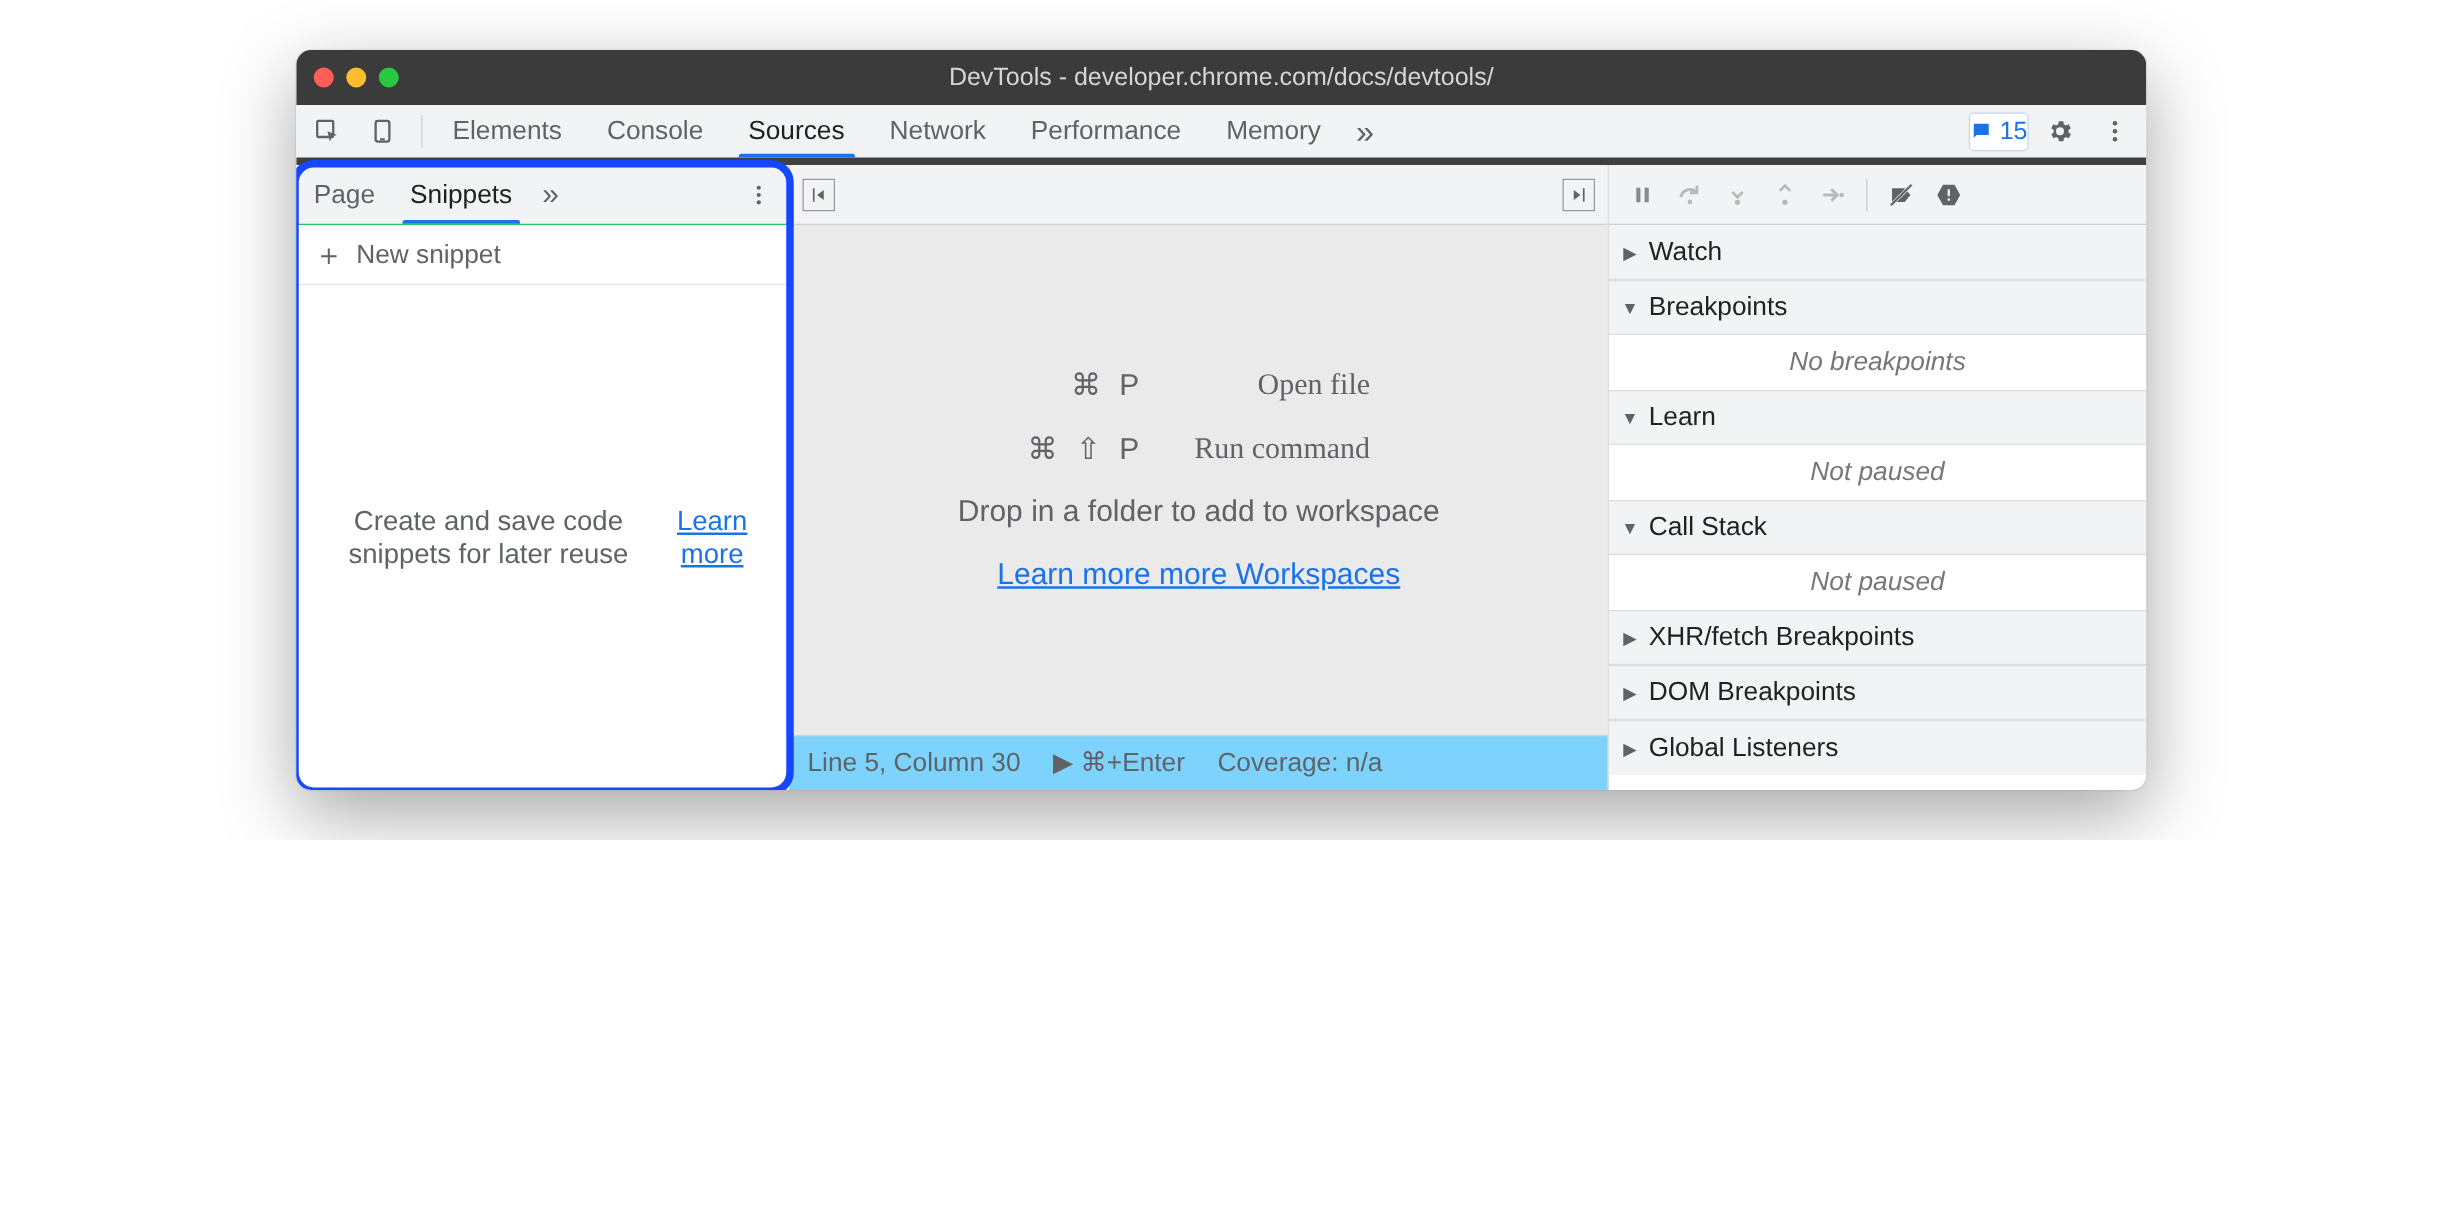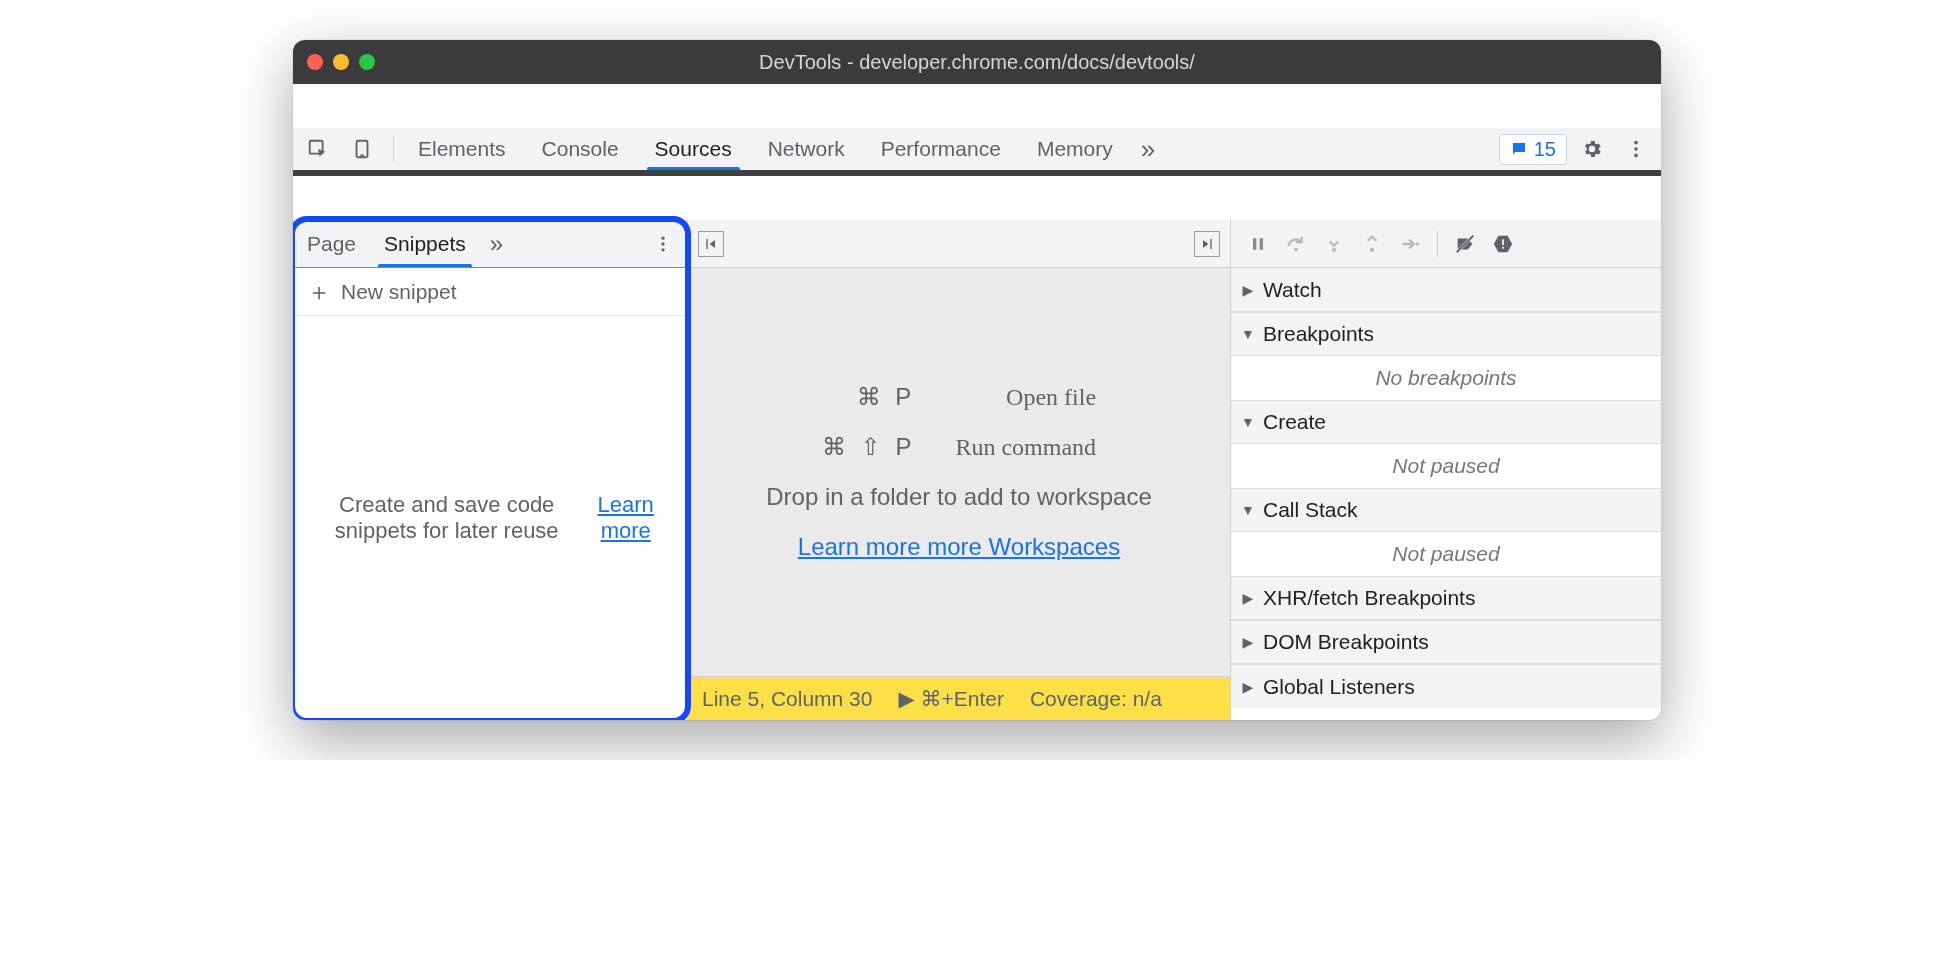--- a/index.html
+++ b/index.html
@@ -5,28 +5,27 @@
   * { box-sizing: border-box; margin: 0; padding: 0; }
   body {
     font-family: -apple-system, BlinkMacSystemFont, "Segoe UI", Helvetica, Arial, sans-serif;
     background: #fff;
     display: flex;
     justify-content: center;
     align-items: flex-start;
     padding: 40px;
   }
   .window {
-    width: 1368px;
+    width: 1480px;
     border-radius: 12px;
     overflow: hidden;
     box-shadow: 0 20px 60px rgba(0,0,0,0.35), 0 0 0 1px rgba(0,0,0,0.05);
     background: #fff;
     display: flex;
     flex-direction: column;
-    gap: 44px;
   }
   
   .titlebar {
     background: #3b3b3b;
     color: #cfcfcf;
     height: 44px;
     display: flex;
     align-items: center;
     position: relative;
     padding: 0 14px;
@@ -61,21 +60,21 @@
   .tab { display:flex; align-items:center; padding:0 18px; cursor:pointer; position:relative; }
   .tab.active { color:#202124; }
   .tab.active::after {
     content:""; position:absolute; left:10px; right:10px; bottom:0; height:3px;
     background:#1a73e8; border-radius:2px 2px 0 0;
   }
   .tb-chevmore { display:flex; align-items:center; padding:0 10px; cursor:pointer; font-size:26px;}
   .tb-right { margin-left:auto; display:flex; align-items:center; gap:6px; padding-right:6px;}
   .issues {
     display:flex; align-items:center; gap:6px; border:1px solid #c5d5f0; color:#1a73e8;
-    padding:3px 10px; border-radius:4px; cursor:pointer; font-size:20px; background:#fff;
+    padding:3px 0; border-radius:4px; cursor:pointer; font-size:20px; background:#fff;
   }
   
   .body { display:flex; flex:1; min-height: 500px; }
   .left {
     width: 395px; display:flex; flex-direction:column; border-right:1px solid #d0d0d0;
     position: relative;
   }
   .left-highlight {
     position:absolute; inset:-4px -4px -4px -4px; border:6px solid #1447ff;
     border-radius:18px; pointer-events:none; z-index:5;
@@ -111,21 +110,21 @@
     justify-content:center; color:#5f6368; cursor:pointer; font-size:16px; background:#fff0;
   }
   .editor-body {
     flex:1; background:#eaeaea; display:flex; flex-direction:column; align-items:center;
     justify-content:center; color:#5f6368; font-size:24px; gap:22px; padding:20px;
   }
   .shortcut-rows { display:grid; grid-template-columns: auto auto; column-gap:40px; row-gap:22px; align-items:center; }
   .sc-keys { text-align:right; letter-spacing:4px; }
   .sc-label { text-align:right;font-family:Liberation Serif, serif; }
   .editor-status {
-    height:44px; border-top:1px solid #d0d0d0; background:#fde047; display:flex;
+    height:44px; border-top:1px solid #d0d0d0; background:#7dd3fc; display:flex;
     align-items:center; gap:26px; padding:0 14px; font-size:21px; color:#5f6368;
     white-space:nowrap; overflow:hidden;
   }
   
   .right { width: 430px; display:flex; flex-direction:column; font-size:21px; color:#333; overflow:hidden;}
   .dbg-toolbar {
     height:48px; border-bottom:1px solid #d0d0d0; background:#f1f3f4;
     display:flex; align-items:center; gap:4px; padding:0 10px; color:#8a8a8a;
   }
   .dbg-icn { width:34px; height:34px; display:flex; align-items:center; justify-content:center; cursor:pointer;}
@@ -321,21 +320,21 @@
       </div>
 
       <div class="section-head">
         <span class="tri">▼</span>
         <span>Breakpoints</span>
       </div>
       <div class="section-body">No breakpoints</div>
 
       <div class="section-head">
         <span class="tri">▼</span>
-        <span>Create</span>
+        <span>Learn</span>
       </div>
       <div class="section-body">Not paused</div>
 
       <div class="section-head">
         <span class="tri">▼</span>
         <span>Call Stack</span>
       </div>
       <div class="section-body">Not paused</div>
 
       <div class="section-head">

